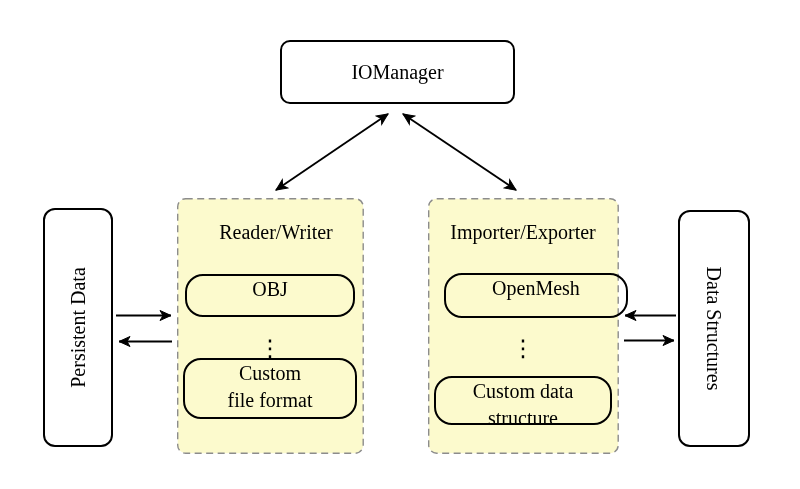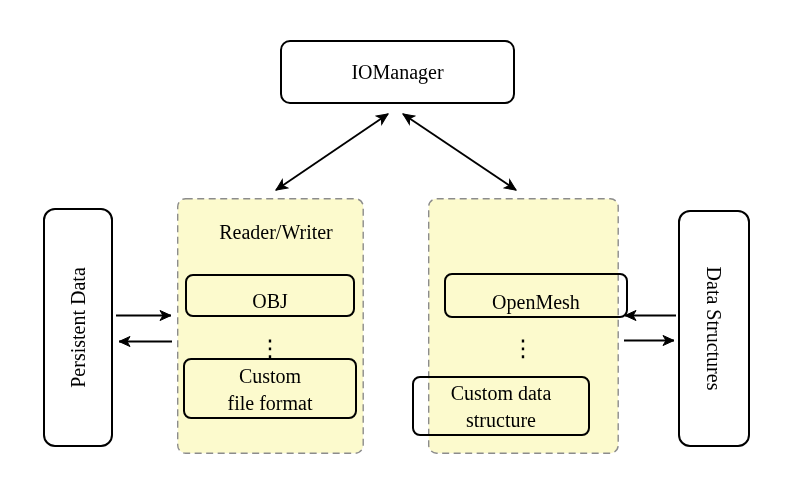--- a/index.html
+++ b/index.html
@@ -48,25 +48,25 @@
     position: absolute;
     text-align: center;
     font-size: 20px;
     line-height: 26px;
     z-index: 2;
   }
   .inner-node {
     position: absolute;
     background: transparent;
     border: 2.5px solid var(--node-border);
-    border-radius: 8px;
+    border-radius: 18px;
     display: flex;
     flex-direction: column;
     align-items: center;
-    justify-content: flex-end;
+    justify-content: flex-start;
     font-size: 20px;
     line-height: 27px;
     text-align: center;
     z-index: 2;
   }
   .dots {
     position: absolute;
     text-align: center;
     font-size: 23px;
     line-height: 34px;
@@ -120,25 +120,26 @@
     <span>OBJ</span>
   </div>
 
   <div class="dots" style="left:177px; top:332px; width:186px;">⋮</div>
 
   <div class="inner-node" style="left:183px; top:358px; width:174px; height:61px;">
     <span>Custom</span>
     <span>file format</span>
   </div>
 
+  <div class="group-title" style="left:428px; top:219px; width:190px;">Importer/Exporter</div>
 
   <div class="inner-node" style="left:444px; top:273px; width:184px; height:45px;">
     <span>OpenMesh</span>
   </div>
 
   <div class="dots" style="left:428px; top:332px; width:190px;">⋮</div>
 
-  <div class="inner-node" style="left:412px; top:376px; width:178px; height:60px;">
+  <div class="inner-node" style="left:434px; top:376px; width:178px; height:49px;">
     <span>Custom data</span>
     <span>structure</span>
   </div>
 
 </div>
 
 </body></html>

